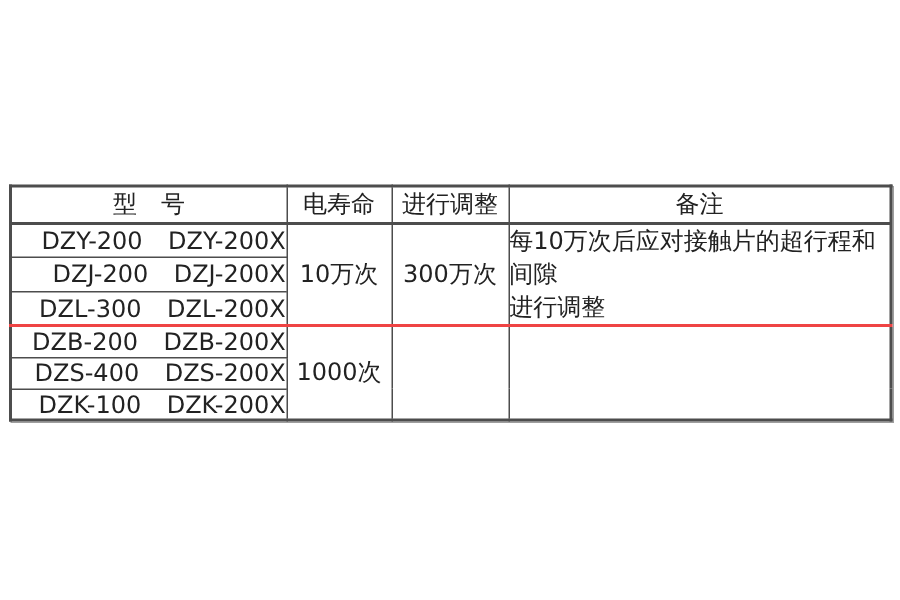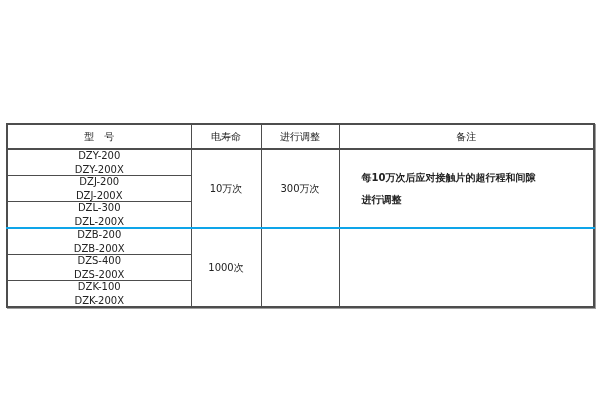--- a/index.html
+++ b/index.html
@@ -30,44 +30,41 @@
     background: #ffffff;
     border: 2px solid #4d4d4d;
     box-shadow: 1px 1px 0 #9e9e9e;
   }
   col.c1 { width: 184px; }
   col.c2 { width: 70px; }
   col.c3 { width: 78px; }
   col.c4 { width: 255px; }
   th, td {
     border: 1px solid #4d4d4d;
-    font-size: 10px;
+    font-size: 16px;
     font-weight: normal;
     text-align: center;
     vertical-align: middle;
     padding: 0;
     overflow: hidden;
   }
   thead tr { height: 25px; }
   thead th { border-bottom: 2px solid #4d4d4d; }
   tbody tr { height: 21px; }
-  tr.group-start td { border-top: 2px solid #0ea5e9; }
+  tr.group-start td { border-top: 2px solid #ef4444; }
   .models {
     display: flex;
     justify-content: flex-end;
     align-items: center;
-    gap: 3px;
+    gap: 17px;
     white-space: nowrap;
-    flex-direction: column;
   }
   td.remark-cell {
     text-align: left;
-    padding-left: 22px;
     line-height: 22px;
-    font-weight: bold;
   }
 </style>
 </head>
 <body>
 
 <div class="page">
   <div class="table-wrap">
     <table class="spec-table">
       <colgroup>
         <col class="c1">

